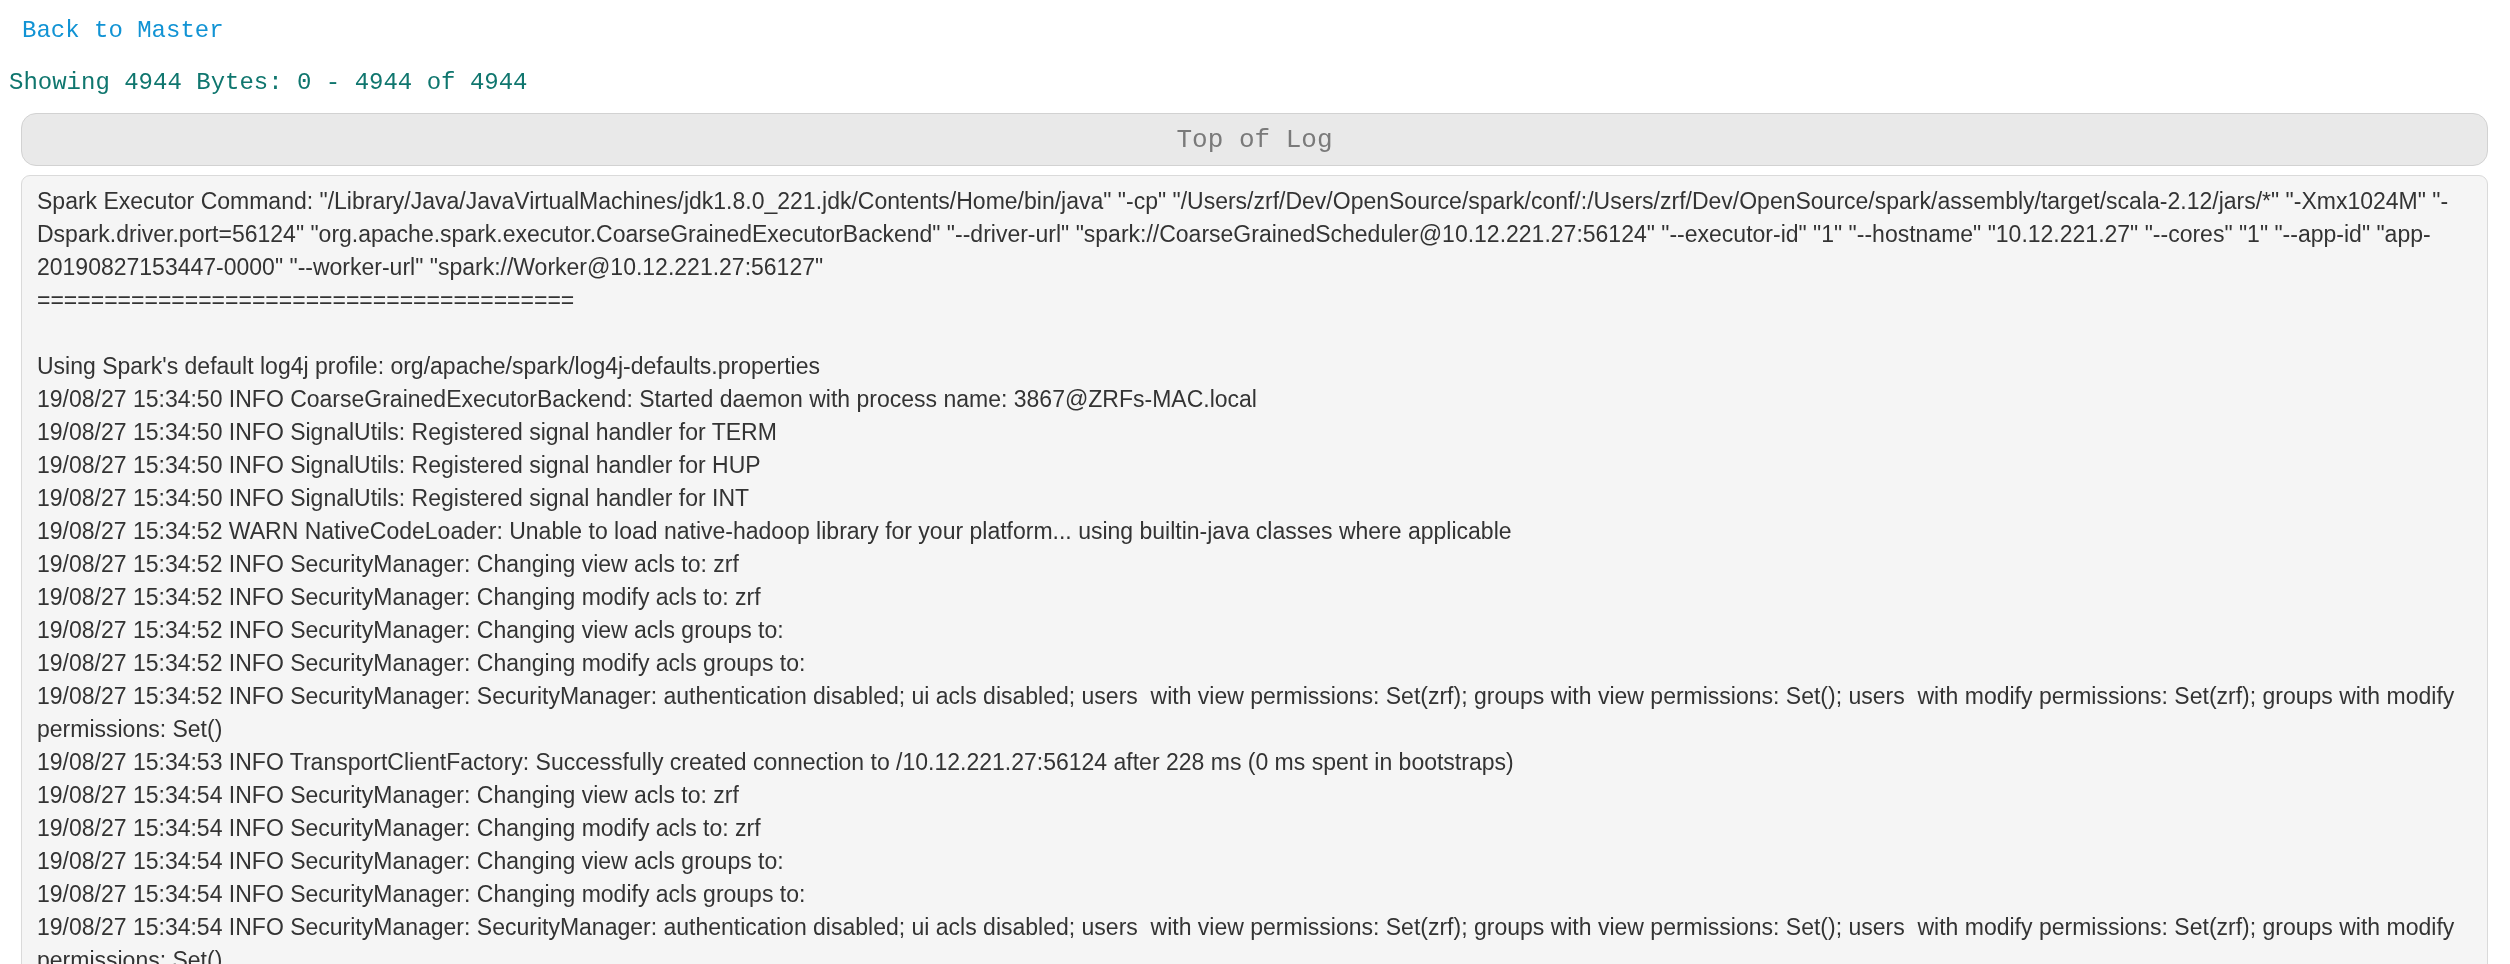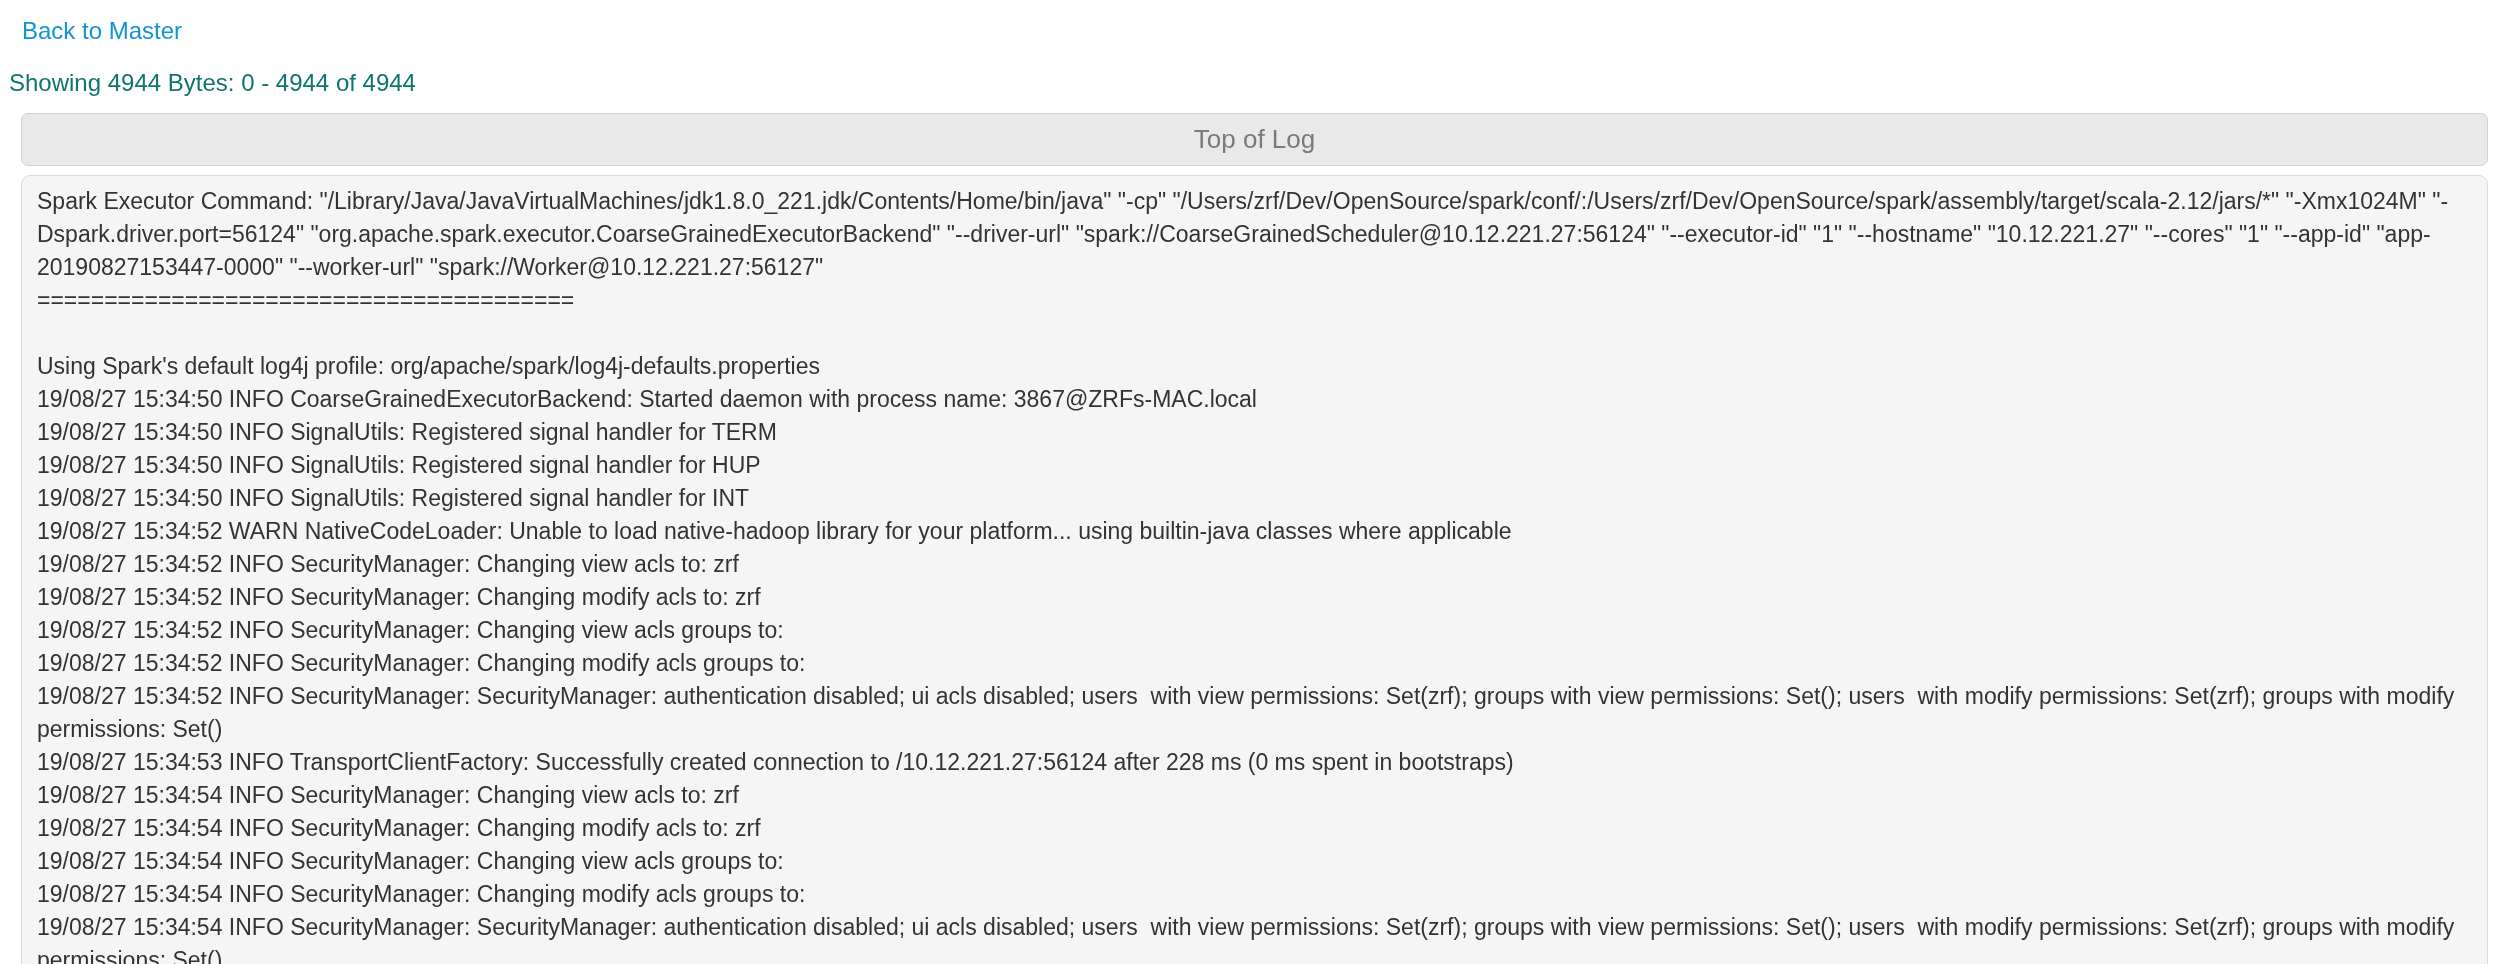--- a/index.html
+++ b/index.html
@@ -1,15 +1,15 @@
 <!DOCTYPE html>
 <html><head>
 <meta charset="utf-8">
 <style>
-  * { box-sizing: border-box; }
+  * { box-sizing: border-box; font-family: Liberation Mono, monospace; }
   html, body {
     margin: 0;
     padding: 0;
     background: #ffffff;
     font-family: "Liberation Sans", "DejaVu Sans", sans-serif;
   }
   body {
     width: 2510px;
     height: 964px;
     overflow: hidden;
@@ -27,21 +27,21 @@
     margin: 22px 0 15px 9px;
     font-size: 24px;
     line-height: 30px;
     color: #0f766e;
   }
   .log-bar {
     margin: 0 22px 9px 21px;
     height: 53px;
     background: #e9e9e9;
     border: 1px solid #d2d2d2;
-    border-radius: 7px;
+    border-radius: 15px;
     display: flex;
     align-items: center;
     justify-content: center;
     font-size: 26px;
     color: #7a7a7a;
     cursor: pointer;
   }
   .log-box {
     margin: 0 22px 0 21px;
     min-height: 900px;

